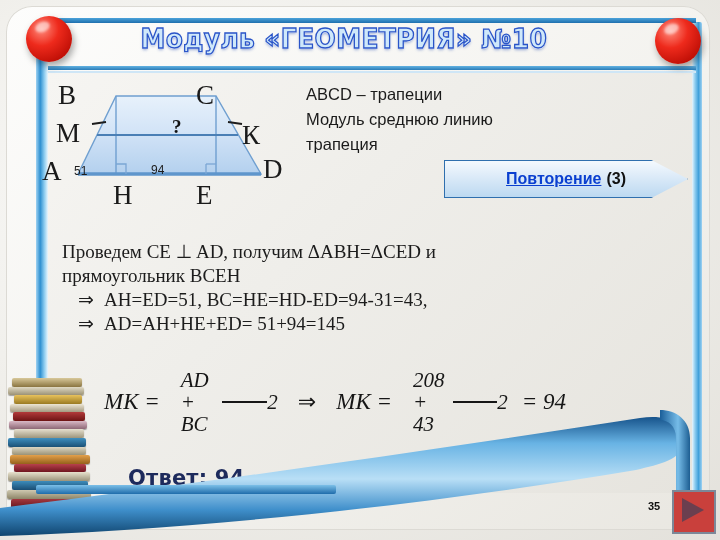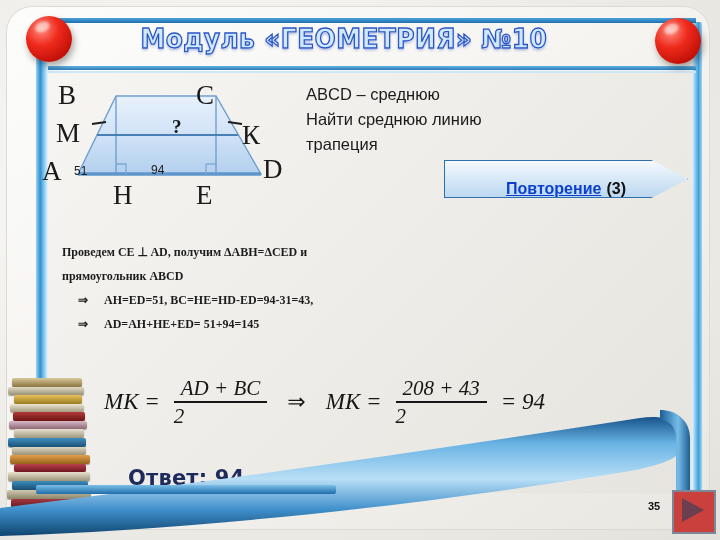--- a/index.html
+++ b/index.html
@@ -93,39 +93,39 @@
   .task-line{font-family:"Liberation Sans",sans-serif;font-size:16.5px;
     color:#1b1b1b;line-height:25px;white-space:nowrap;}
 
   
   .repeat-btn{position:absolute;left:444px;top:160px;width:244px;height:38px;}
   .repeat-shape{position:absolute;inset:0;
     background:linear-gradient(180deg,#f4f9fe 0%,#dbeaf8 45%,#bcd9f1 100%);
     border:1px solid #2f6fae;
     clip-path:polygon(0 0,85% 0,100% 50%,85% 100%,0 100%);
   }
-  .repeat-inner{position:absolute;inset:0;display:flex;align-items:flex-end;
+  .repeat-inner{position:absolute;inset:0;display:flex;align-items:center;
     justify-content:center;gap:5px;}
   .repeat-link{font-family:"Liberation Sans",sans-serif;font-size:16px;font-weight:bold;
     color:#0a3fd0;text-decoration:underline;}
   .repeat-count{font-family:"Liberation Sans",sans-serif;font-size:16px;font-weight:bold;color:#111;}
 
   
   .solution{position:absolute;left:62px;top:240px;width:580px;
     font-family:"Liberation Serif",serif;color:#1c1c1c;}
-  .sol-line{font-size:12px;line-height:24px;white-space:nowrap;font-weight:bold;}
+  .sol-line{font-size:19px;line-height:24px;white-space:nowrap;}
   .sol-line.indent{padding-left:16px;}
   .arrow{display:inline-block;width:26px;}
 
   
   .formulas{position:absolute;left:104px;top:372px;width:540px;height:60px;
     display:flex;align-items:center;gap:20px;}
   .math{font-family:"Liberation Serif",serif;font-style:italic;color:#161616;
     display:flex;align-items:center;gap:14px;font-size:23px;}
-  .frac{display:inline-flex;flex-direction:column;align-items:flex-start;
+  .frac{display:inline-flex;flex-direction:row;align-items:center;
     line-height:1.05;}
   .frac .top{font-size:21px;padding:0 7px;}
   .frac .bar{width:100%;height:2px;background:#161616;margin:2px 0;}
   .frac .bot{font-size:21px;}
   .impl{font-family:"Liberation Serif",serif;font-style:normal;font-size:22px;color:#161616;}
 
   
   .answer{position:absolute;left:128px;top:466px;
     font-family:"DejaVu Sans",sans-serif;font-weight:bold;font-size:21px;
     color:#1d2a5c;letter-spacing:.2px;}
@@ -200,39 +200,39 @@
     <span class="fig-label lbl-A">A</span>
     <span class="fig-label lbl-D">D</span>
     <span class="fig-label lbl-H">H</span>
     <span class="fig-label lbl-E">E</span>
     <span class="fig-num num-51">51</span>
     <span class="fig-num num-94">94</span>
     <span class="q-mark">?</span>
   </div>
 
   <div class="task">
-    <div class="task-line">ABCD – среднюю</div>
-    <div class="task-line">Найти среднюю линию</div>
+    <div class="task-line">ABCD – трапеции</div>
+    <div class="task-line">Модуль среднюю линию</div>
     <div class="task-line">трапеция</div>
   </div>
 
   <div class="repeat-btn">
     <div class="repeat-shape"></div>
     <div class="repeat-inner">
       <span class="repeat-link">Повторение</span>
       <span class="repeat-count">(3)</span>
     </div>
   </div>
 
   <div class="solution">
     <div class="sol-line">
       <span class="arrow" style="width:0"></span><span>Проведем CE ⊥ AD, получим ΔABH=ΔCED и</span>
     </div>
     <div class="sol-line">
-      <span>прямоугольник  ABCD</span>
+      <span>прямоугольник  BCEH</span>
     </div>
     <div class="sol-line indent">
       <span class="arrow">⇒</span><span>AH=ED=51,     BC=HE=HD-ED=94-31=43,</span>
     </div>
     <div class="sol-line indent">
       <span class="arrow">⇒</span><span>AD=AH+HE+ED=  51+94=145</span>
     </div>
   </div>
 
   <div class="formulas">

